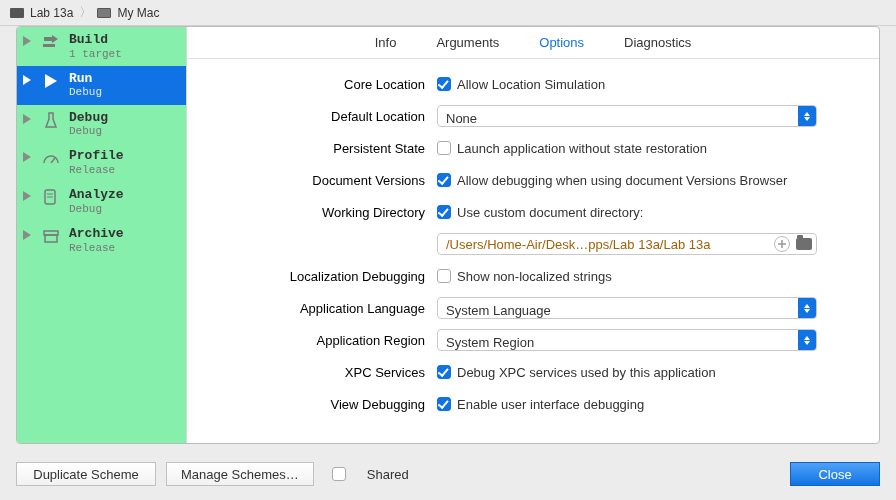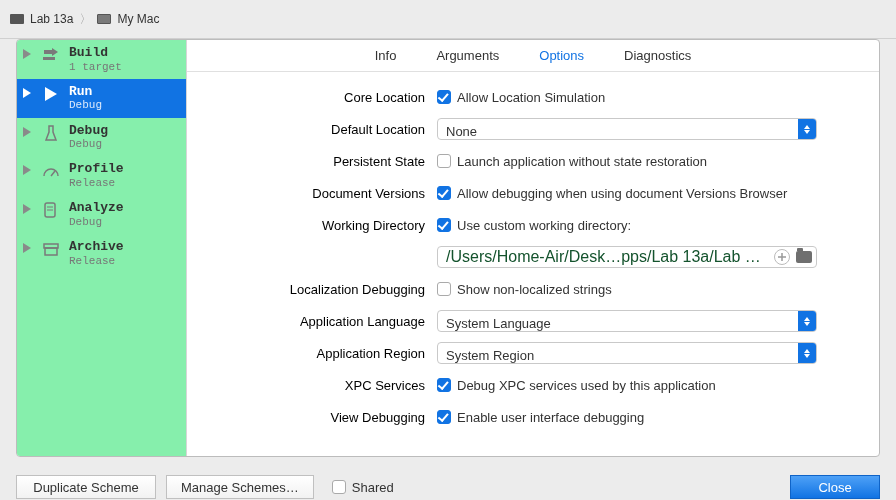--- a/index.html
+++ b/index.html
@@ -6,21 +6,21 @@
 body {
   font-family: -apple-system, "Helvetica Neue", Arial, sans-serif;
   font-size: 13px;
   background: #ececec;
   color: #333;
   width: 896px;
   height: 500px;
   overflow: hidden;
 }
 .breadcrumb {
-  height: 39px;
+  height: 26px;
   display: flex;
   align-items: center;
   padding: 0 10px;
   gap: 6px;
   border-bottom: 1px solid #d0d0d0;
   background: #ececec;
   font-size: 12px;
 }
 .breadcrumb .sep { color: #999; }
 .breadcrumb .app-icon, .breadcrumb .mac-icon {
@@ -116,21 +116,21 @@
 }
 .select .cap::after {
   content:""; width:0;height:0;border-left:3px solid transparent;border-right:3px solid transparent;border-top:4px solid #fff;
 }
 .select.wide { max-width:380px; }
 
 .path-box {
   flex:1; max-width:380px; height:22px; border:1px solid #c9c9c9; border-radius:4px;
   display:flex; align-items:center; padding:0 4px 0 8px; gap:6px; background:#fff;
 }
-.path-box .path-text { flex:1; white-space:nowrap; overflow:hidden; text-overflow:ellipsis; font-size:16px; color:#14532d; }
+.path-box .path-text { flex:1; white-space:nowrap; overflow:hidden; text-overflow:ellipsis; font-size:13px; color:#a16207; }
 .mini-icon { width:16px;height:16px; border-radius:50%; border:1px solid #bbb; display:inline-flex; align-items:center; justify-content:center; color:#999; font-size:12px; }
 .folder-icon { width:16px; height:12px; background:#6f6f6f; border-radius:2px; position:relative; }
 .folder-icon::before { content:""; position:absolute; top:-3px; left:1px; width:6px; height:3px; background:#6f6f6f; border-radius:1px 1px 0 0; }
 
 .footer {
   height: 40px;
   padding: 0 16px;
   display:flex; align-items:center; gap:10px;
 }
 .btn {
@@ -139,21 +139,21 @@
   font-size:13px; display:inline-flex; align-items:center; justify-content:center;
   min-width: 140px;
 }
 .btn.small { min-width:auto; padding:0 22px; }
 .btn.primary {
   background: linear-gradient(#4ea1f7,#1173e3);
   color:#fff; border-color:#0f63c7;
   min-width:90px;
 }
 .spacer { flex:1; }
-.shared-check { display:flex; align-items:center; gap:6px; margin-left:8px; }
+.shared-check { display:flex; align-items:center; gap:21px; margin-left:8px; }
 </style>
 </head>
 <body>
 
 <div class="breadcrumb">
   <span class="app-icon"></span>
   <span>Lab 13a</span>
   <span class="sep">〉</span>
   <span class="mac-icon"></span>
   <span>My Mac</span>
@@ -312,21 +312,21 @@
         <div class="control">
           <span class="checkbox checked"></span>
           <span class="ctl-text">Allow debugging when using document Versions Browser</span>
         </div>
       </div>
 
       <div class="row">
         <div class="label">Working Directory</div>
         <div class="control">
           <span class="checkbox checked"></span>
-          <span class="ctl-text">Use custom working directory:</span>
+          <span class="ctl-text">Use custom document directory:</span>
         </div>
       </div>
 
       <div class="row">
         <div class="label"></div>
         <div class="control">
           <div class="path-box">
             <span class="path-text">/Users/Home-Air/Desk…pps/Lab 13a/Lab 13a</span>
             <span class="mini-icon">
               <svg width="10" height="10" viewBox="0 0 10 10">

